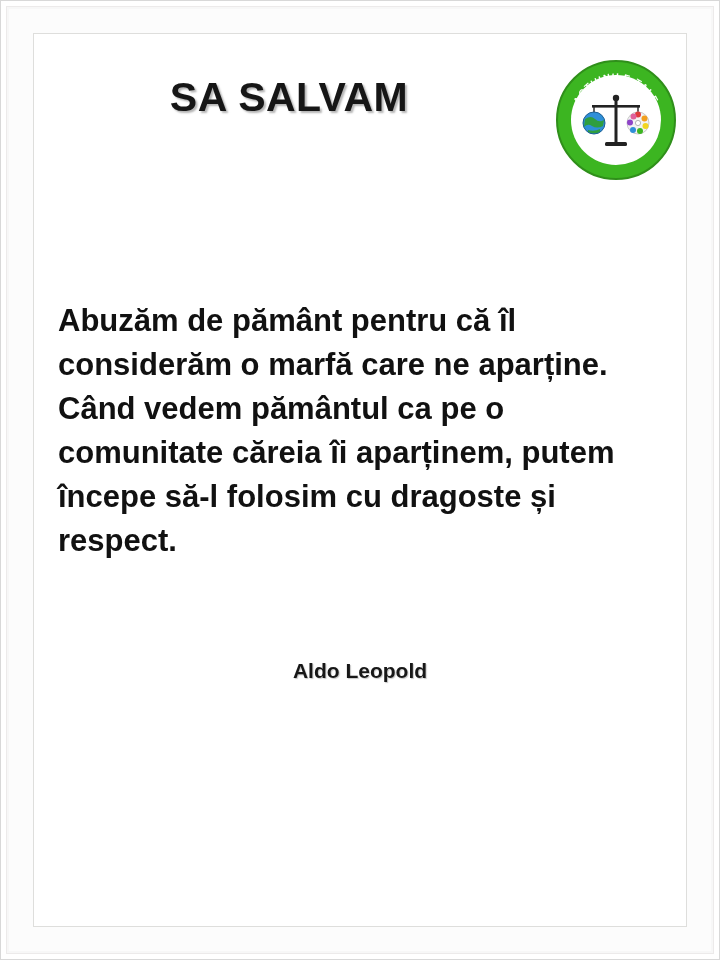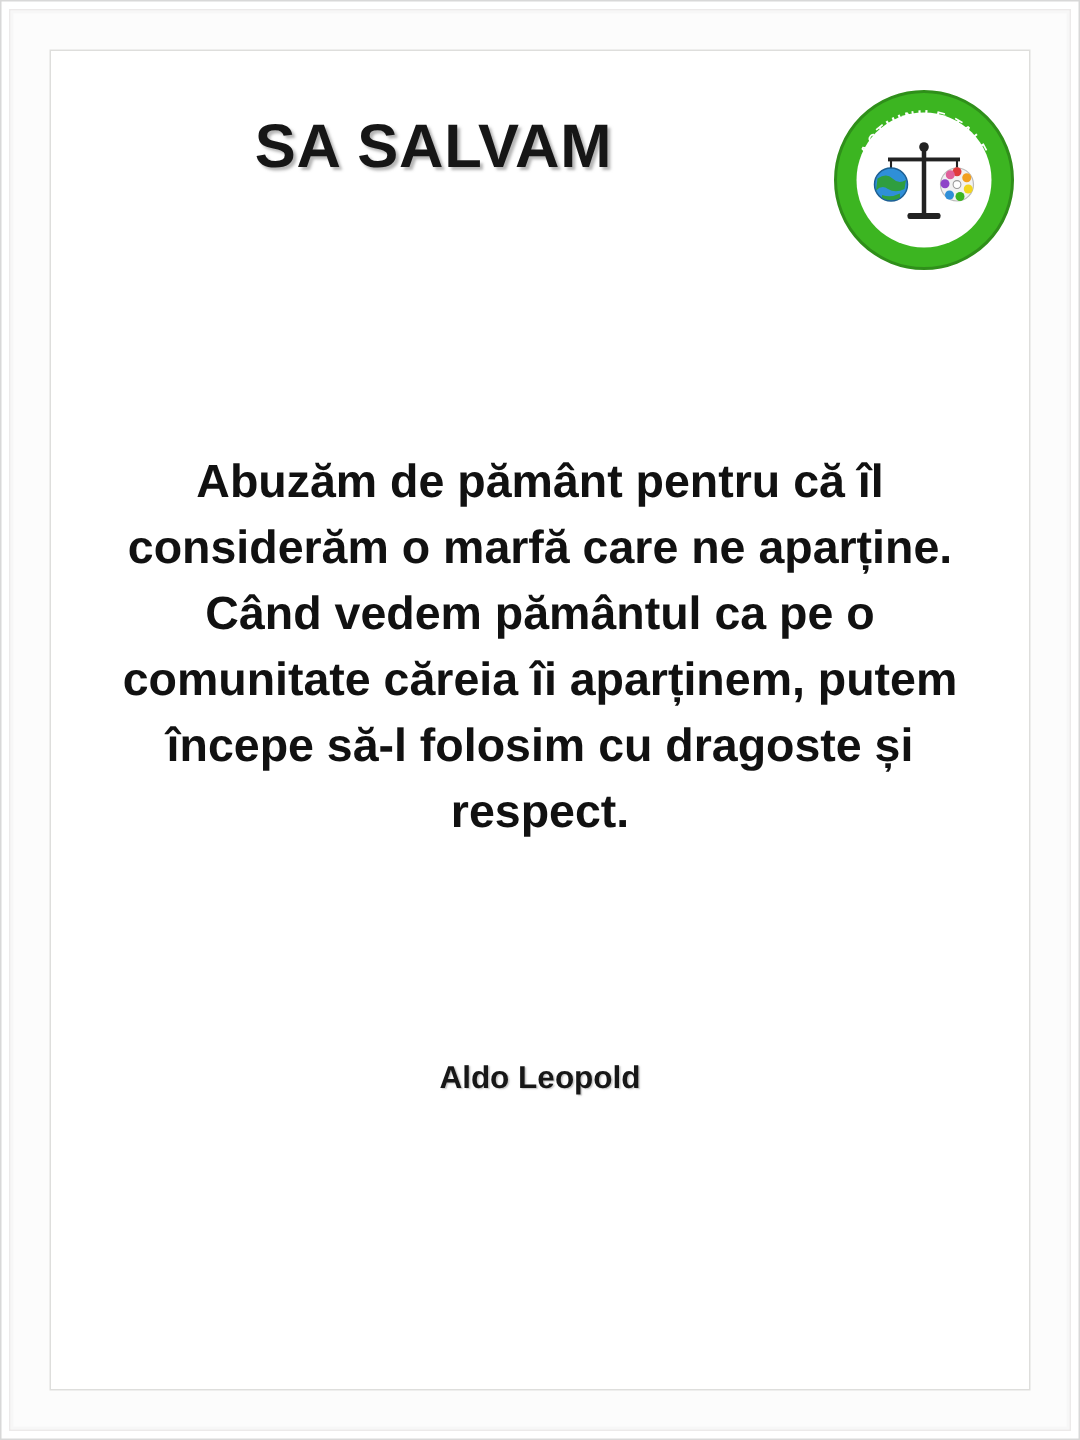--- a/index.html
+++ b/index.html
@@ -98,39 +98,37 @@
     height: 124px;
   }
   .logo svg { display: block; }
 
   
   .quote {
     position: absolute;
     left: 10px;
     right: 10px;
     top: 265px;
-    text-align: center;
     font-size: 31px;
     font-weight: bold;
     line-height: 1.42;
     color: #111111;
     padding: 0 14px;
     box-sizing: border-box;
   }
   .author {
     position: absolute;
     left: 0;
     right: 0;
     top: 625px;
     text-align: center;
     font-size: 21px;
     font-weight: bold;
     color: #171717;
     text-shadow: 1px 1px 1px rgba(140,140,140,0.5);
-    margin-top: 48px;
   }
 
   
   .badge {
     position: absolute;
     right: 8px;
     bottom: 20px;
     background: #000000;
     color: #ffffff;
     font-size: 17px;

